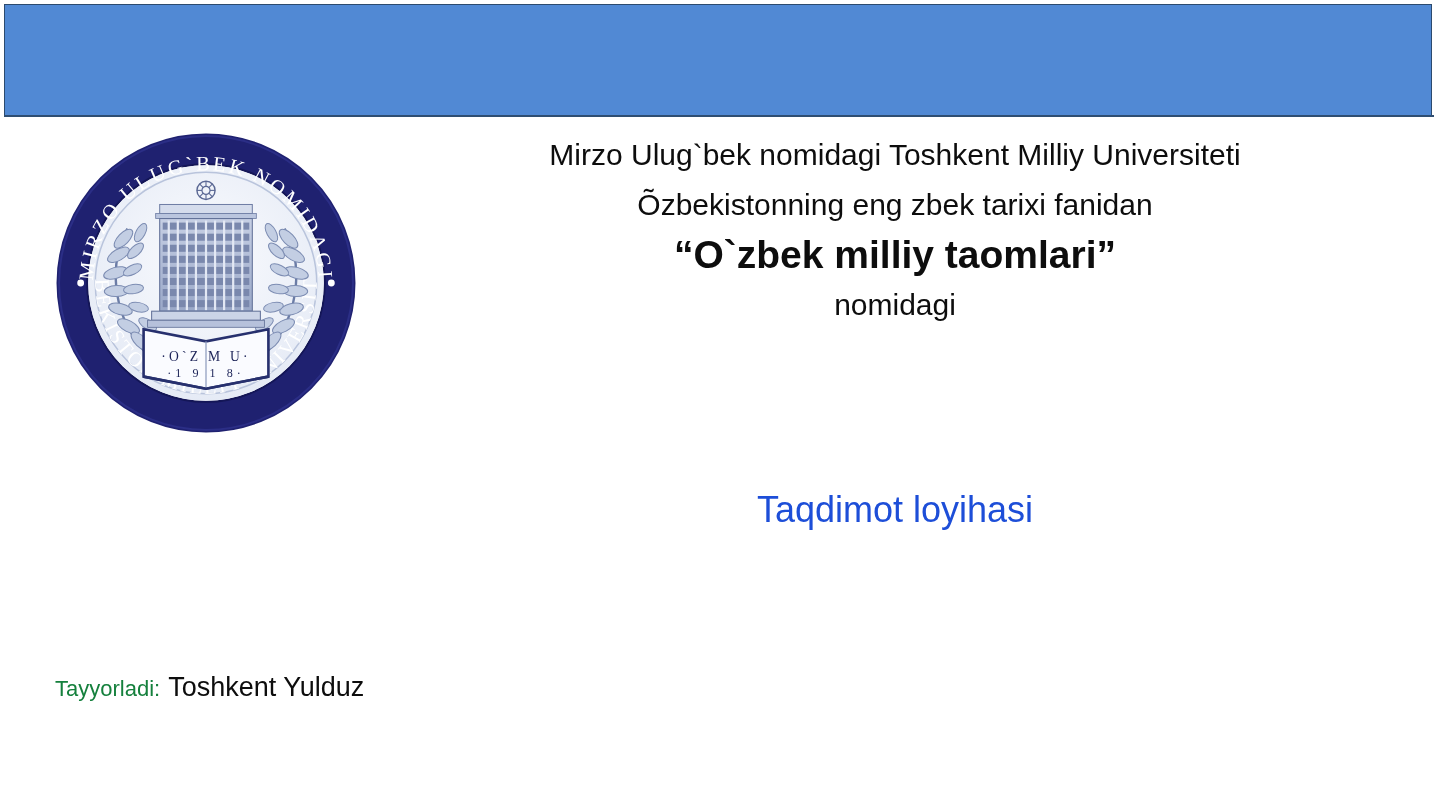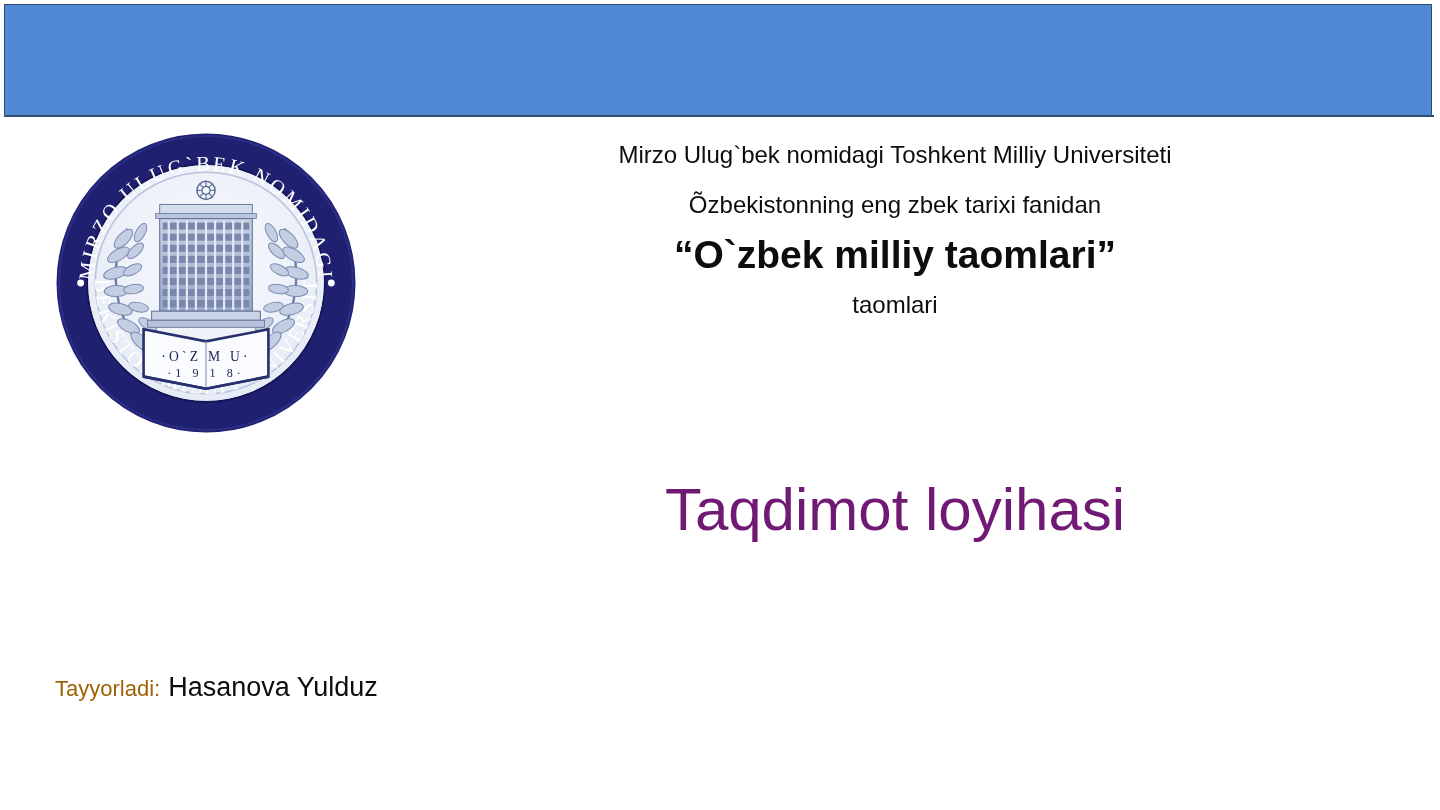--- a/index.html
+++ b/index.html
@@ -56,56 +56,56 @@
 
   
   .header-text {
     position: absolute;
     left: 400px;
     top: 130px;
     width: 990px;
     text-align: center;
   }
   .header-line {
-    font-size: 24px;
+    font-size: 30px;
     line-height: 50px;
     color: #0D0D0D;
     white-space: nowrap;
   }
   .header-line.bold {
     font-weight: bold;
     font-size: 39px;
   }
 
   
   .main-title {
     position: absolute;
     left: 400px;
     top: 476px;
     width: 990px;
     text-align: center;
-    font-size: 60px;
+    font-size: 36px;
     line-height: 68px;
-    color: #701a75;
+    color: #1d4ed8;
     white-space: nowrap;
   }
 
   
   .author-line {
     position: absolute;
     left: 55px;
     top: 672px;
     display: flex;
     align-items: baseline;
     white-space: nowrap;
   }
   .author-label {
     font-size: 22px;
     line-height: 30px;
-    color: #a16207;
+    color: #15803d;
   }
   .author-name {
     font-size: 27px;
     line-height: 30px;
     color: #0D0D0D;
     margin-left: 8px;
   }
 </style>
 </head>
 <body>
@@ -248,23 +248,23 @@
         <text x="150" y="227" text-anchor="middle" font-family="Liberation Serif, serif" font-size="13.5" letter-spacing="3.2" fill="#1B2257">·O`Z M U·</text>
         <text x="150" y="243" text-anchor="middle" font-family="Liberation Serif, serif" font-size="12" letter-spacing="4" fill="#1B2257">·1 9 1 8·</text>
       </g>
     </svg>
   </div>
 
   <div class="header-text">
     <div class="header-line">Mirzo Ulug`bek nomidagi Toshkent Milliy Universiteti</div>
     <div class="header-line">Õzbekistonning eng zbek tarixi fanidan</div>
     <div class="header-line bold">“O`zbek milliy taomlari”</div>
-    <div class="header-line">taomlari</div>
+    <div class="header-line">nomidagi</div>
   </div>
 
   <div class="main-title">Taqdimot loyihasi</div>
 
   <div class="author-line">
     <span class="author-label">Tayyorladi:</span>
-    <span class="author-name">Hasanova Yulduz</span>
+    <span class="author-name">Toshkent Yulduz</span>
   </div>
 
 </div>
 
 </body></html>

